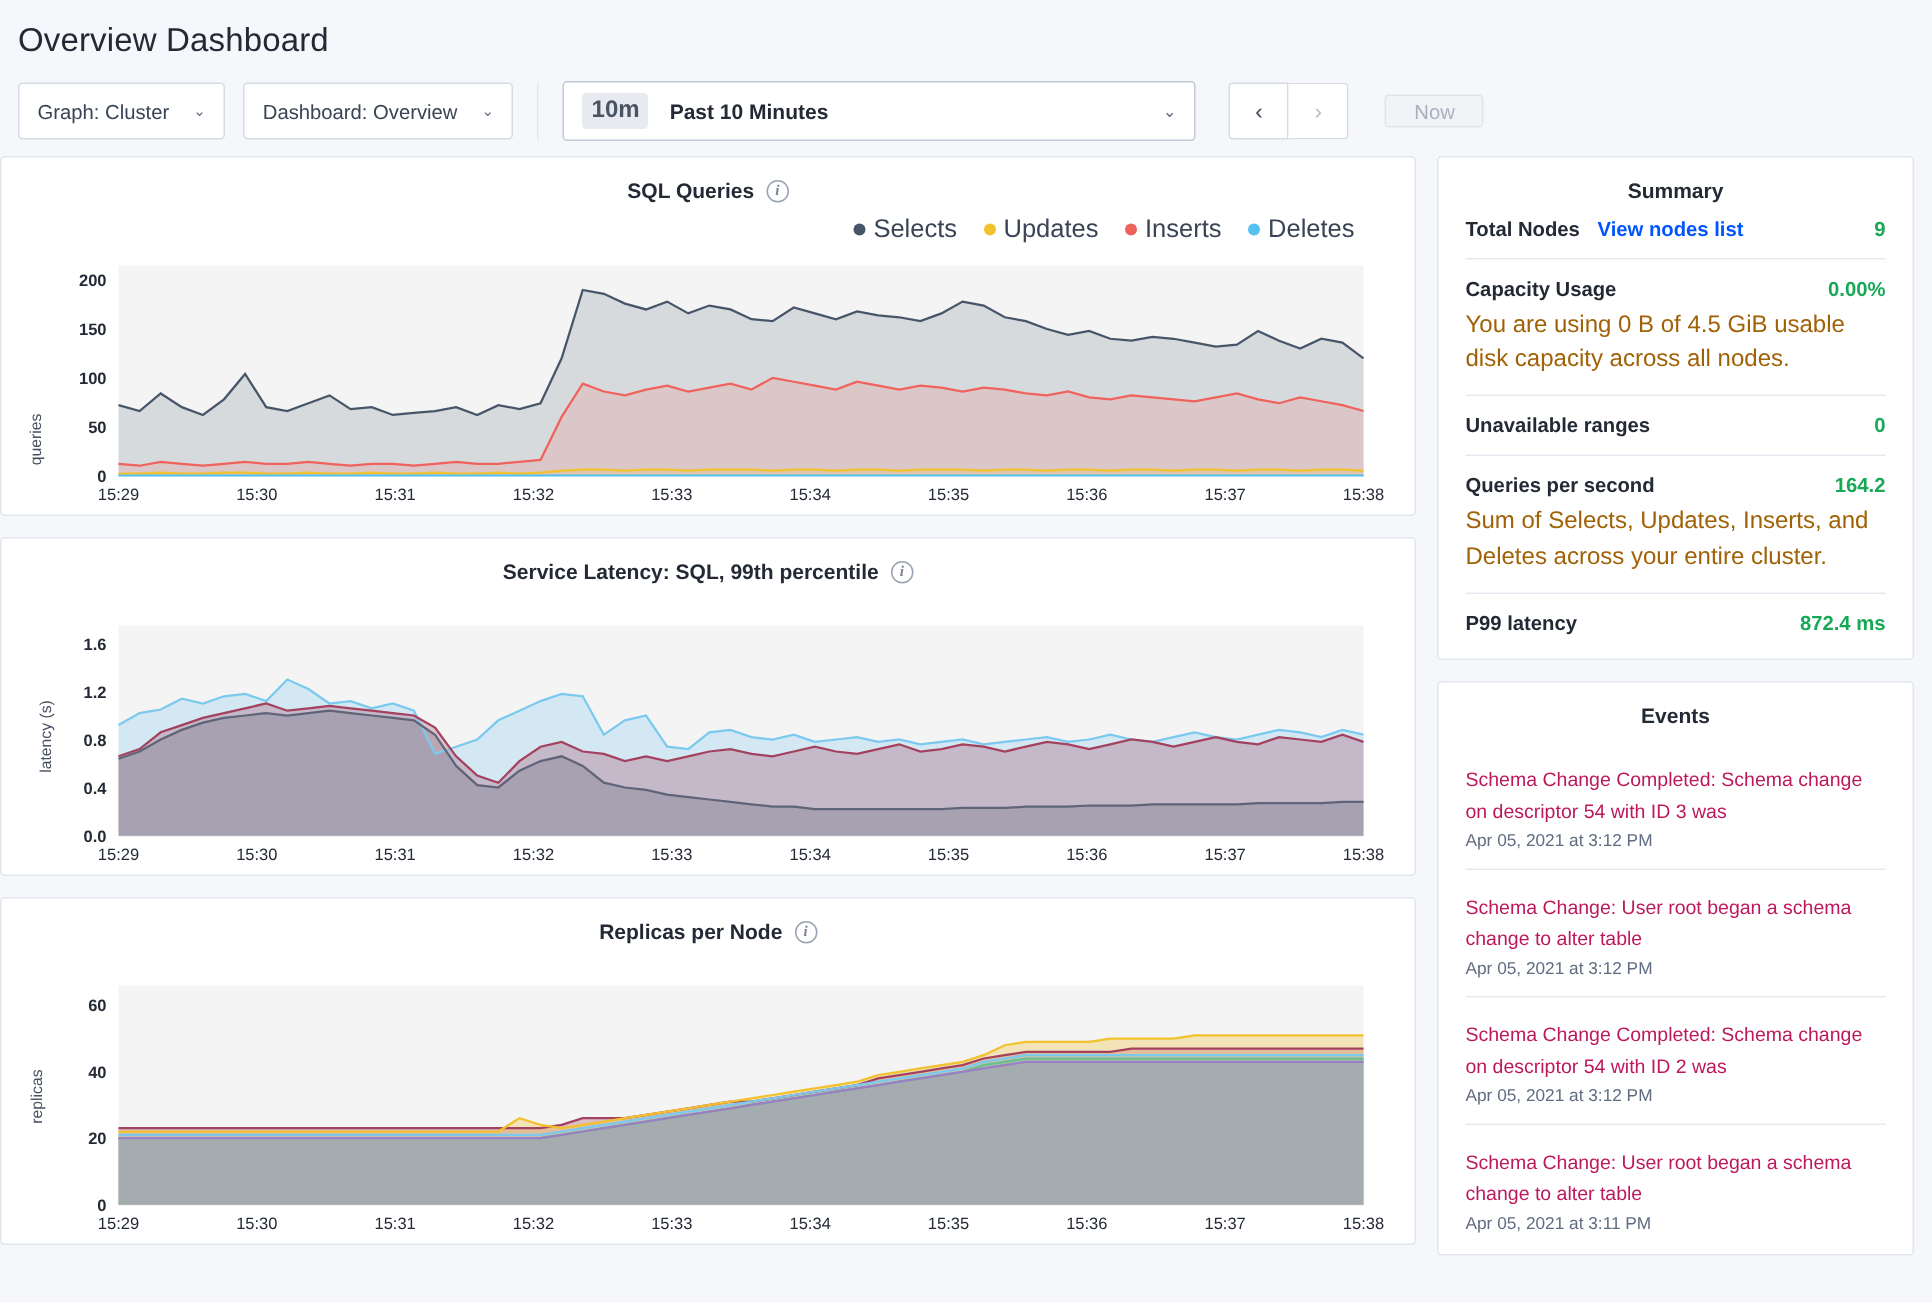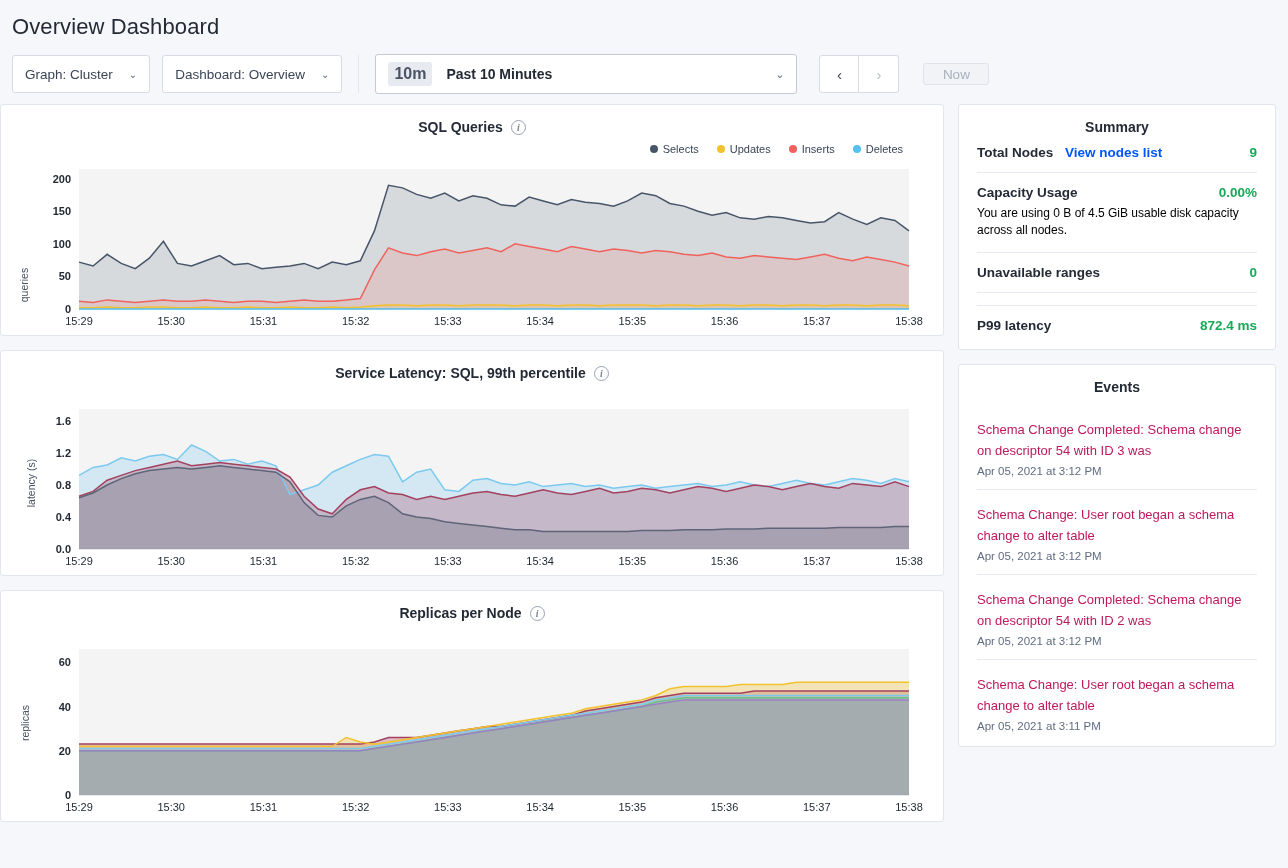--- a/index.html
+++ b/index.html
@@ -131,21 +131,21 @@
     font-style: italic;
     font-family: "Liberation Serif", serif;
     font-weight: bold;
   }
 
   .legend {
     display: flex;
     justify-content: flex-end;
     gap: 18px;
     padding: 8px 40px 0 0;
-    font-size: 11px;
+    font-size: 17px;
     color: #394455;
   }
   .legend span.dot {
     display: inline-block;
     width: 8px; height: 8px;
     border-radius: 50%;
     margin-right: 5px;
     vertical-align: middle;
   }
   .legend .item { display: flex; align-items: center; }
@@ -176,22 +176,22 @@
     display: flex;
     justify-content: space-between;
     align-items: baseline;
     font-size: 13.5px;
     font-weight: bold;
   }
   .sum-line .lbl { color: #242a35; }
   .sum-line .val { color: #18a957; font-weight: bold; }
   .sum-link { color: #0055ff; font-weight: bold; margin-left: 8px; }
   .sum-desc {
-    font-size: 12px;
-    color: #000000;
+    font-size: 16px;
+    color: #a16207;
     line-height: 1.45;
     margin-top: 5px;
     font-weight: normal;
   }
   .hr { height: 1px; background: #e6e9ef; margin: 12px 18px; }
 
   
   .event {
     padding: 0 18px;
   }
@@ -395,20 +395,27 @@
         <div class="hr"></div>
 
         <div class="sum-row">
           <div class="sum-line">
             <span class="lbl">Unavailable ranges</span>
             <span class="val">0</span>
           </div>
         </div>
         <div class="hr"></div>
 
+        <div class="sum-row">
+          <div class="sum-line">
+            <span class="lbl">Queries per second</span>
+            <span class="val">164.2</span>
+          </div>
+          <div class="sum-desc">Sum of Selects, Updates, Inserts, and Deletes across your entire cluster.</div>
+        </div>
         <div class="hr"></div>
 
         <div class="sum-row" style="padding-bottom:16px">
           <div class="sum-line">
             <span class="lbl">P99 latency</span>
             <span class="val">872.4 ms</span>
           </div>
         </div>
       </div>
 

